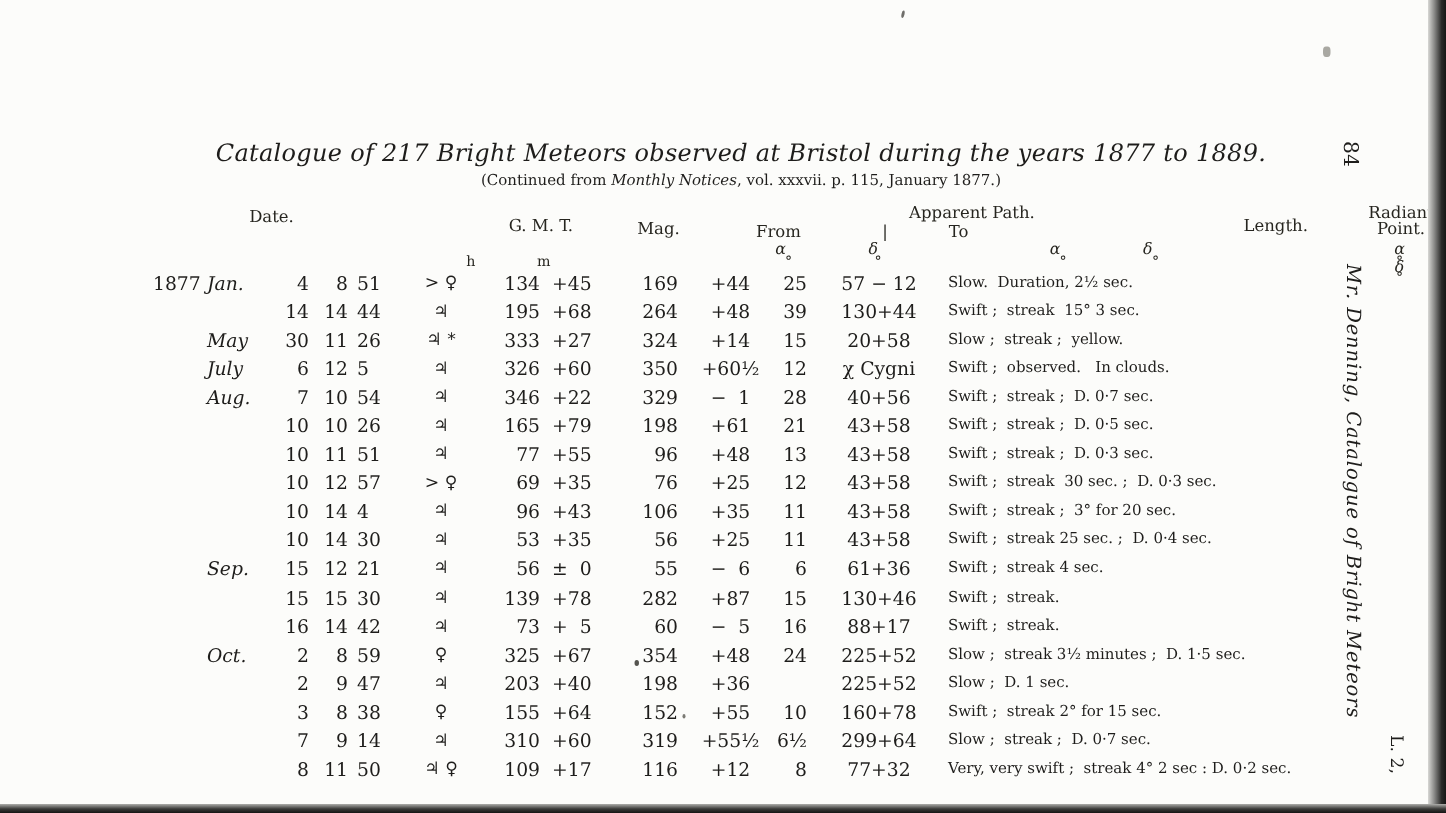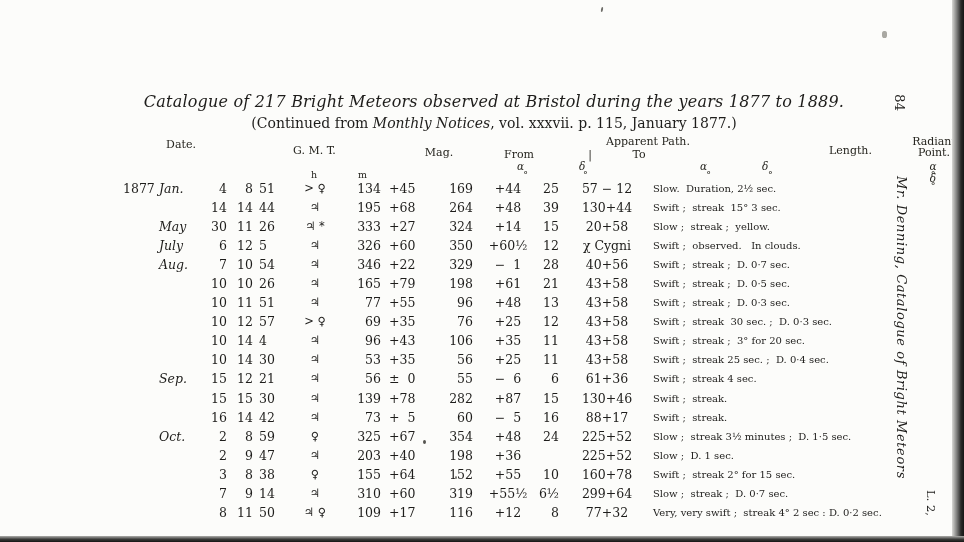--- a/index.html
+++ b/index.html
@@ -3,34 +3,34 @@
 <meta charset="utf-8">
 <style>
   html,body{margin:0;padding:0;}
   body{width:964px;height:542px;overflow:hidden;background:#e9e9e7;}
   .sheet{position:absolute;left:0;top:0;width:964px;height:542px;background:#fcfcfa;
          font-family:"DejaVu Serif","Liberation Serif",serif;color:#1e1d1b;}
 
   
   .title-block{position:absolute;left:98px;top:92px;width:792px;text-align:center;}
   .main-title{font-style:italic;font-size:16px;letter-spacing:.2px;white-space:pre;}
-  .sub-title{font-size:14px;margin-top:4px;white-space:pre;}
+  .sub-title{font-size:10px;margin-top:4px;white-space:pre;}
   .sub-title .it{font-style:italic;}
 
   
   .sheet-table{position:absolute;left:98px;top:135px;width:792px;
                --cols:38px 44px 26px 32px 28px 56px 46px 44px 8px 44px 46px 42px 68px 1fr;}
   .hgrid{display:grid;grid-template-columns:var(--cols);width:100%;gap:29px;}
   .thead{position:relative;height:44px;font-size:11px;color:#26251f;}
   .h-line1{position:absolute;left:0;top:0;}
   .h-line2{position:absolute;left:0;top:25px;font-size:10.5px;font-style:italic;}
   .h-line3{position:absolute;left:0;top:34px;font-size:9.5px;}
   .hc{white-space:nowrap;}
   .hc-date{grid-column:1/4;text-align:center;padding-top:3px;}
-  .hc-gmt{grid-column:4/6;text-align:left;padding-top:9px;}
+  .hc-gmt{grid-column:4/6;text-align:right;padding-top:9px;}
   .hc-mag{grid-column:6;text-align:center;padding-top:11px;}
   .hc-path{grid-column:7/12;text-align:center;}
   .fromto{display:grid;grid-template-columns:46px 44px 8px 44px 46px;font-size:11px;margin-top:0px;}
   .h-from{grid-column:1;text-align:center;}
   .h-div{grid-column:3;text-align:center;}
   .h-to{grid-column:4/6;text-align:center;}
   .hc-len{grid-column:12;text-align:center;padding-top:9px;}
   .hc-rad{grid-column:13;text-align:center;padding-top:2px;line-height:10.5px;}
   .hc-appear{grid-column:14;text-align:left;padding-top:9px;font-weight:bold;}
   .g-fa{grid-column:7;text-align:right;padding-right:18px;}
@@ -39,21 +39,21 @@
   .g-td{grid-column:11;text-align:left;padding-left:8px;}
   .g-rad{grid-column:13;text-align:center;letter-spacing:14px;padding-left:12px;}
   .u-h{grid-column:4;text-align:right;padding-right:8px;}
   .u-m{grid-column:5;text-align:left;padding-left:4px;}
   .d-fa{grid-column:7;text-align:right;padding-right:14px;}
   .d-fd{grid-column:8;text-align:left;padding-left:12px;}
   .d-ta{grid-column:10;text-align:right;padding-right:14px;}
   .d-td{grid-column:11;text-align:left;padding-left:14px;}
   .d-rad{grid-column:13;text-align:center;letter-spacing:16px;padding-left:14px;}
 
-  .tbody{position:relative;margin-top:0;margin-left:21px;}
+  .tbody{position:relative;margin-top:0;}
   .trow{display:grid;grid-template-columns:var(--cols);height:19.05px;line-height:19.05px;
         font-size:12.5px;white-space:pre;}
   .c-year{grid-column:1;text-align:left;padding-left:4px;}
   .c-month{grid-column:2;text-align:left;padding-left:2px;font-style:italic;}
   .c-day{grid-column:3;text-align:right;}
   .c-h{grid-column:4;text-align:right;padding-right:6px;}
   .c-m{grid-column:5;text-align:left;}
   .c-mag{grid-column:6;text-align:center;font-family:"DejaVu Sans","DejaVu Serif",sans-serif;font-size:11.5px;}
   .c-froma{grid-column:7;text-align:right;padding-right:8px;}
   .c-fromd{grid-column:8;text-align:left;}

